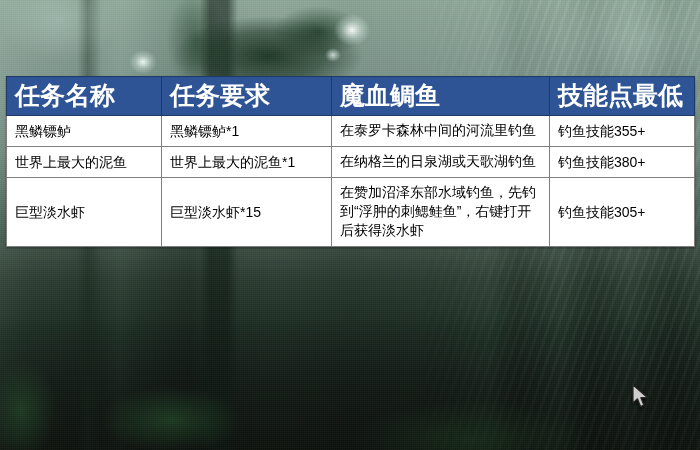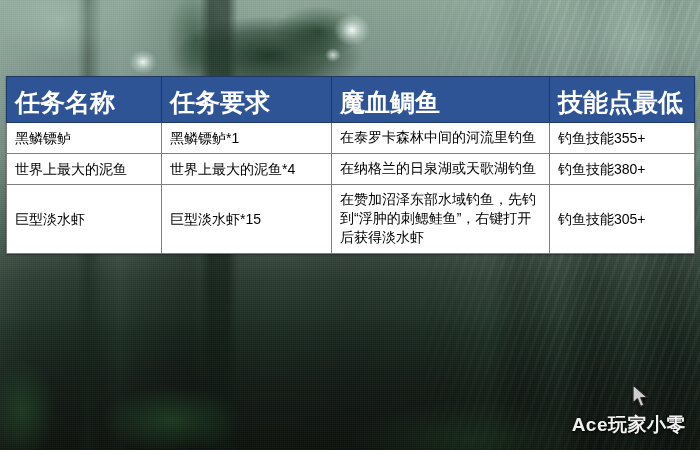--- a/index.html
+++ b/index.html
@@ -118,21 +118,21 @@
   table.quest-table col.c2 { width: 170px; }
   table.quest-table col.c3 { width: 218px; }
   table.quest-table col.c4 { width: 145px; }
 
   thead th {
     background: #2f5496;
     color: #ffffff;
     font-size: 25px;
     font-weight: bold;
     text-align: left;
-    padding: 8px 6px 3px 8px;
+    padding: 1px 6px 3px 8px;
     height: 34px;
     line-height: 32px;
     border: 1px solid #1f3864;
     white-space: nowrap;
     letter-spacing: 0px;
   }
 
   tbody td {
     border: 1px solid #7f7f7f;
     padding: 5px 7px 6px 8px;
@@ -202,33 +202,32 @@
       </thead>
       <tbody>
         <tr>
           <td class="name">黑鳞镖鲈</td>
           <td class="req">黑鳞镖鲈*1</td>
           <td class="hint">在泰罗卡森林中间的河流里钓鱼</td>
           <td class="skill">钓鱼技能355+</td>
         </tr>
         <tr>
           <td class="name">世界上最大的泥鱼</td>
-          <td class="req">世界上最大的泥鱼*4</td>
+          <td class="req">世界上最大的泥鱼*1</td>
           <td class="hint">在纳格兰的日泉湖或天歌湖钓鱼</td>
           <td class="skill">钓鱼技能380+</td>
         </tr>
         <tr>
           <td class="name">巨型淡水虾</td>
           <td class="req">巨型淡水虾*15</td>
           <td class="hint">在赞加沼泽东部水域钓鱼，先钓到“浮肿的刺鳃鲑鱼”，右键打开后获得淡水虾</td>
           <td class="skill">钓鱼技能305+</td>
         </tr>
       </tbody>
     </table>
   </div>
 
   <svg id="cursor" viewBox="0 0 22 26">
     <path d="M3 1 L3 19 L7.5 14.8 L10.6 22.5 L13.8 21 L10.8 13.7 L17 13.3 Z" fill="#d8d8d8" stroke="#2b2b2b" stroke-width="1.2" stroke-linejoin="round"></path>
   </svg>
 
-  <div id="watermark">Ace玩家小零</div>
 
 </div>
 
 </body></html>

